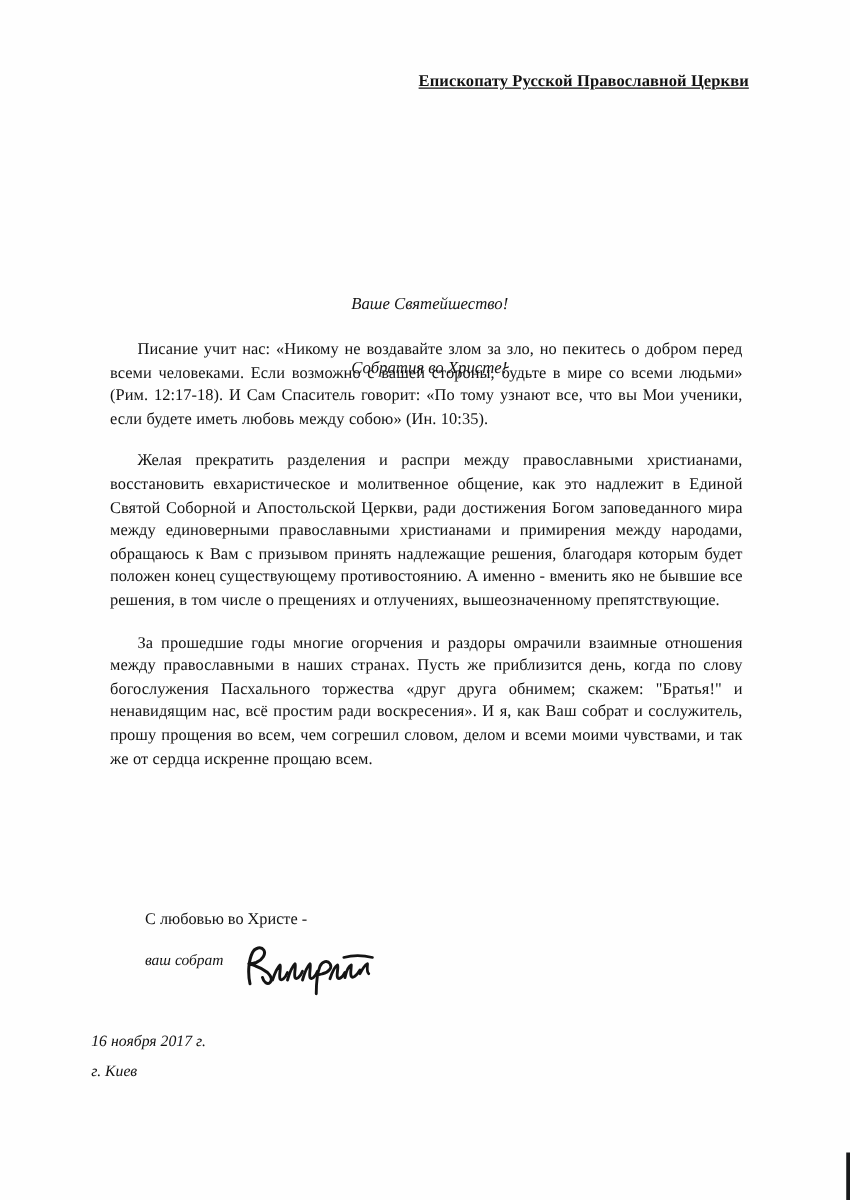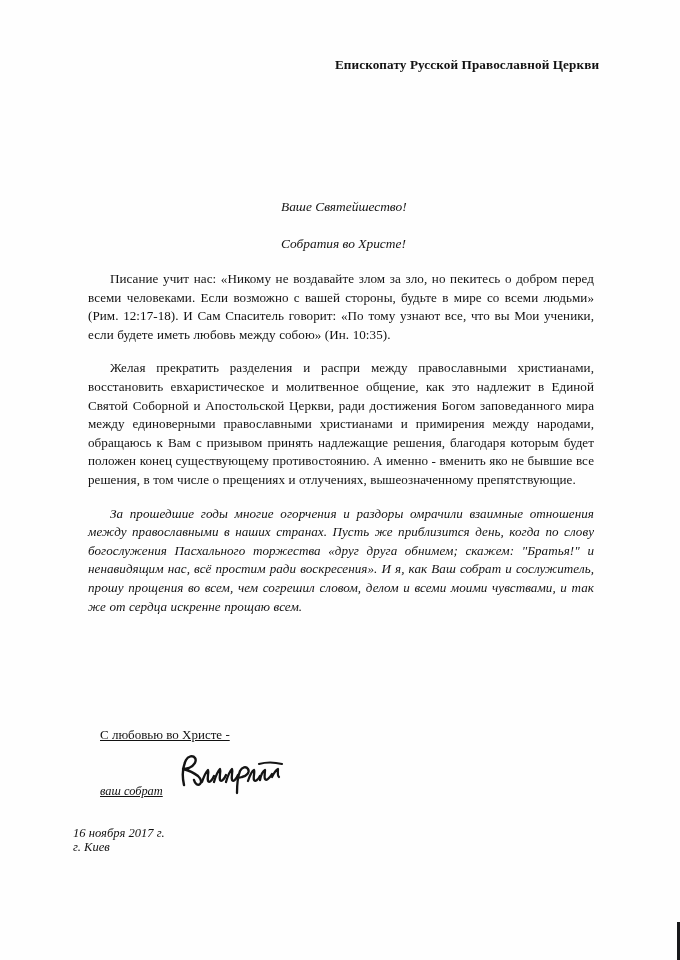--- a/index.html
+++ b/index.html
@@ -32,72 +32,72 @@
     text-align: center;
   }
   .addressee .line {
     font-weight: bold;
     font-size: 13.2px;
     line-height: 1.1;
     margin-bottom: 21px;
     letter-spacing: 0.1px;
     white-space: nowrap;
   }
-  .addressee .line:last-child { margin-bottom: 0; }
+  .addressee .line:last-child { margin-bottom: 0; text-decoration: underline; }
   .addressee .line.l1 { margin-left: 2px; }
   .addressee .line.l3 { margin-left: 28px; }
 
   
   .salutations {
     position: absolute;
     left: 281px;
     top: 200px;
   }
   .salutations .sal {
     font-style: italic;
     font-size: 13.4px;
     line-height: 1.1;
     margin-bottom: 22px;
+    margin-top: 36px;
   }
   .salutations .sal:last-child { margin-bottom: 0; }
 
   
   .body-text {
     position: absolute;
     left: 88px;
     top: 270px;
     width: 506px;
   }
   .body-text p {
     margin: 0 0 15px 0;
     text-align: justify;
     text-indent: 22px;
     font-size: 13.1px;
     line-height: 18.6px;
     letter-spacing: 0.05px;
     word-spacing: 0.2px;
   }
-  .body-text p:last-child { margin-bottom: 0; font-style: italic; }
+  .body-text p:last-child { margin-bottom: 0; }
 
   
   .closing {
     position: absolute;
-    left: 100px;
+    left: 116px;
     top: 728px;
     width: 360px;
-    text-decoration: underline;
   }
   .closing .closing-line {
     font-size: 13px;
     line-height: 1.15;
     margin-bottom: 18px;
   }
   .sig-row {
     display: flex;
-    align-items: flex-end;
+    align-items: flex-start;
     gap: 10px;
     height: 38px;
   }
   .sig-label {
     font-style: italic;
     font-size: 12.4px;
     white-space: nowrap;
   }
   .signature-mark {
     display: block;
@@ -107,21 +107,21 @@
   
   .datestamp {
     position: absolute;
     left: 73px;
     top: 826px;
   }
   .datestamp .d {
     font-style: italic;
     font-size: 12.6px;
     line-height: 1.15;
-    margin-bottom: 0;
+    margin-bottom: 10px;
   }
   .datestamp .d:last-child { margin-bottom: 0; font-style: italic; }
 
   
   .scan-edge {
     position: absolute;
     right: 0;
     top: 922px;
     width: 3px;
     height: 38px;

